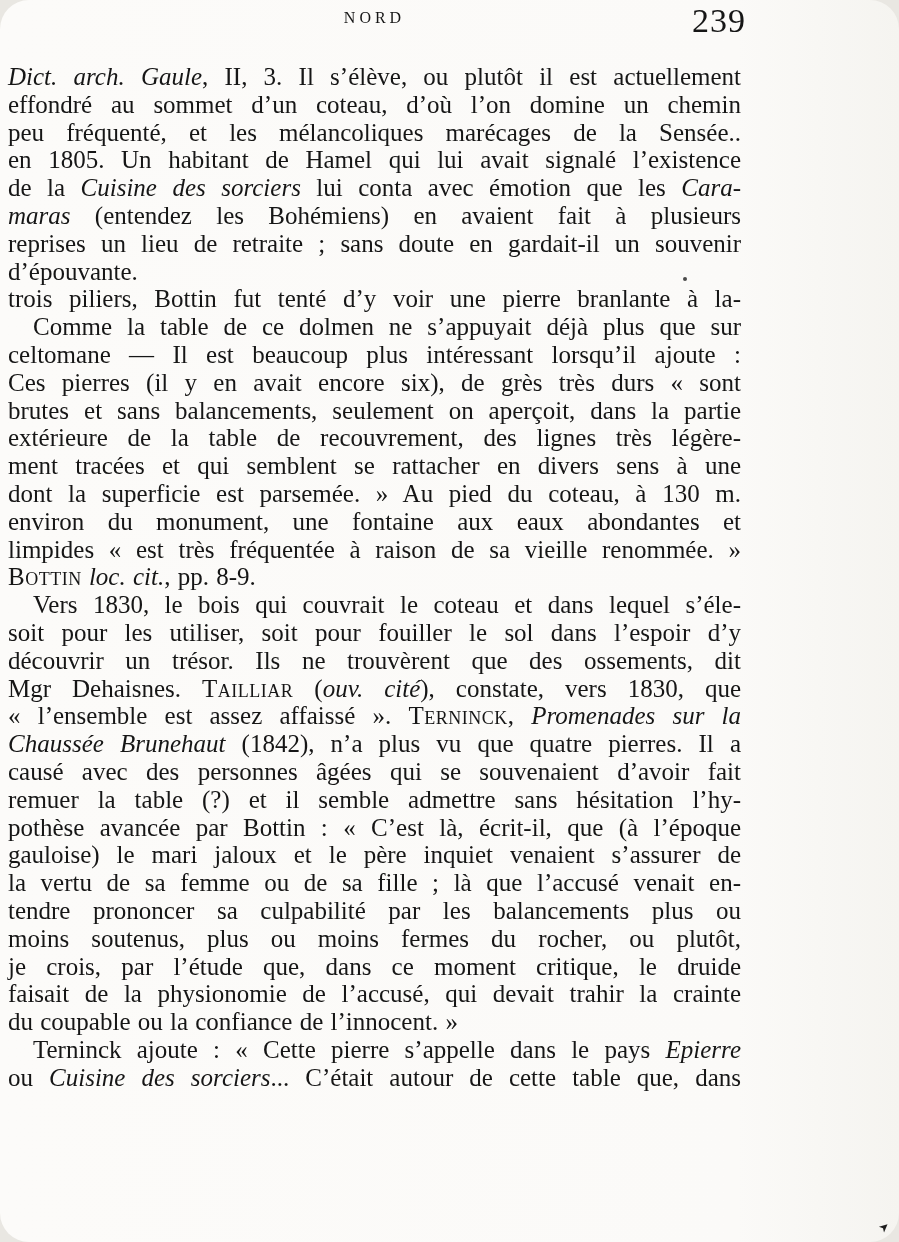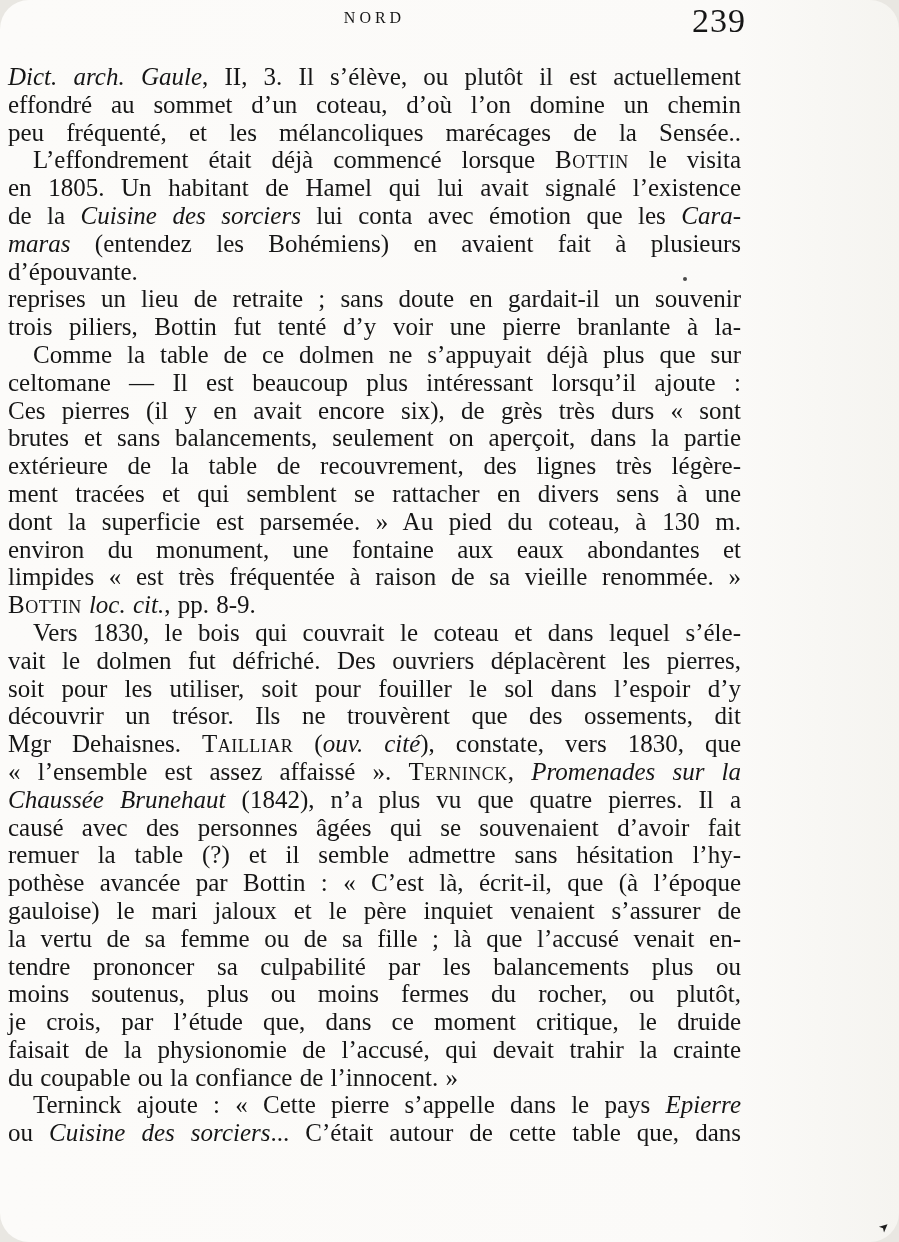--- a/index.html
+++ b/index.html
@@ -76,39 +76,37 @@
 <div class="page">
 
   <div class="running-title">NORD</div>
 
   <div class="page-number">239</div>
 
   <div class="text-block">
       <div class="line just"><span class="italic">Dict. arch. Gaule</span><span class="normal">, II, 3. Il s’élève, ou plutôt il est actuellement</span></div>
       <div class="line just"><span class="normal">effondré au sommet d’un coteau, d’où l’on domine un chemin</span></div>
       <div class="line just"><span class="normal">peu fréquenté, et les mélancoliques marécages de la Sensée..</span></div>
-      <div class="line indent just"><span class="normal">L’effondrement était déjà commencé lorsque </span><span class="smallcaps">Bottin</span><span class="normal"> le visita</span></div>
       <div class="line just"><span class="normal">en 1805. Un habitant de Hamel qui lui avait signalé l’existence</span></div>
       <div class="line just"><span class="normal">de la </span><span class="italic">Cuisine des sorciers</span><span class="normal"> lui conta avec émotion que les </span><span class="italic">Cara-</span></div>
       <div class="line just"><span class="italic">maras</span><span class="normal"> (entendez les Bohémiens) en avaient fait à plusieurs</span></div>
+      <div class="line just"><span class="normal">reprises un lieu de retraite ; sans doute en gardait-il un souvenir</span></div>
       <div class="line"><span class="normal">d’épouvante.</span></div>
-      <div class="line just"><span class="normal">reprises un lieu de retraite ; sans doute en gardait-il un souvenir</span></div>
       <div class="line just"><span class="normal">trois piliers, Bottin fut tenté d’y voir une pierre branlante à la-</span></div>
       <div class="line indent just"><span class="normal">Comme la table de ce dolmen ne s’appuyait déjà plus que sur</span></div>
       <div class="line just"><span class="normal">celtomane — Il est beaucoup plus intéressant lorsqu’il ajoute :</span></div>
       <div class="line just"><span class="normal">Ces pierres (il y en avait encore six), de grès très durs « sont</span></div>
       <div class="line just"><span class="normal">brutes et sans balancements, seulement on aperçoit, dans la partie</span></div>
       <div class="line just"><span class="normal">extérieure de la table de recouvrement, des lignes très légère-</span></div>
       <div class="line just"><span class="normal">ment tracées et qui semblent se rattacher en divers sens à une</span></div>
       <div class="line just"><span class="normal">dont la superficie est parsemée. » Au pied du coteau, à 130 m.</span></div>
       <div class="line just"><span class="normal">environ du monument, une fontaine aux eaux abondantes et</span></div>
       <div class="line just"><span class="normal">limpides « est très fréquentée à raison de sa vieille renommée. »</span></div>
       <div class="line"><span class="smallcaps">Bottin</span><span class="normal"> </span><span class="italic">loc. cit.</span><span class="normal">, pp. 8-9.</span></div>
       <div class="line indent just"><span class="normal">Vers 1830, le bois qui couvrait le coteau et dans lequel s’éle-</span></div>
-      <div class="line just"><span class="normal">vait le dolmen fut défriché. Des ouvriers déplacèrent les pierres,</span></div>
       <div class="line just"><span class="normal">soit pour les utiliser, soit pour fouiller le sol dans l’espoir d’y</span></div>
       <div class="line just"><span class="normal">découvrir un trésor. Ils ne trouvèrent que des ossements, dit</span></div>
       <div class="line just"><span class="normal">Mgr Dehaisnes. </span><span class="smallcaps">Tailliar</span><span class="normal"> (</span><span class="italic">ouv. cité</span><span class="normal">), constate, vers 1830, que</span></div>
       <div class="line just"><span class="normal">« l’ensemble est assez affaissé ». </span><span class="smallcaps">Terninck</span><span class="normal">, </span><span class="italic">Promenades sur la</span></div>
       <div class="line just"><span class="italic">Chaussée Brunehaut</span><span class="normal"> (1842), n’a plus vu que quatre pierres. Il a</span></div>
       <div class="line just"><span class="normal">causé avec des personnes âgées qui se souvenaient d’avoir fait</span></div>
       <div class="line just"><span class="normal">remuer la table (?) et il semble admettre sans hésitation l’hy-</span></div>
       <div class="line just"><span class="normal">pothèse avancée par Bottin : « C’est là, écrit-il, que (à l’époque</span></div>
       <div class="line just"><span class="normal">gauloise) le mari jaloux et le père inquiet venaient s’assurer de</span></div>
       <div class="line just"><span class="normal">la vertu de sa femme ou de sa fille ; là que l’accusé venait en-</span></div>

